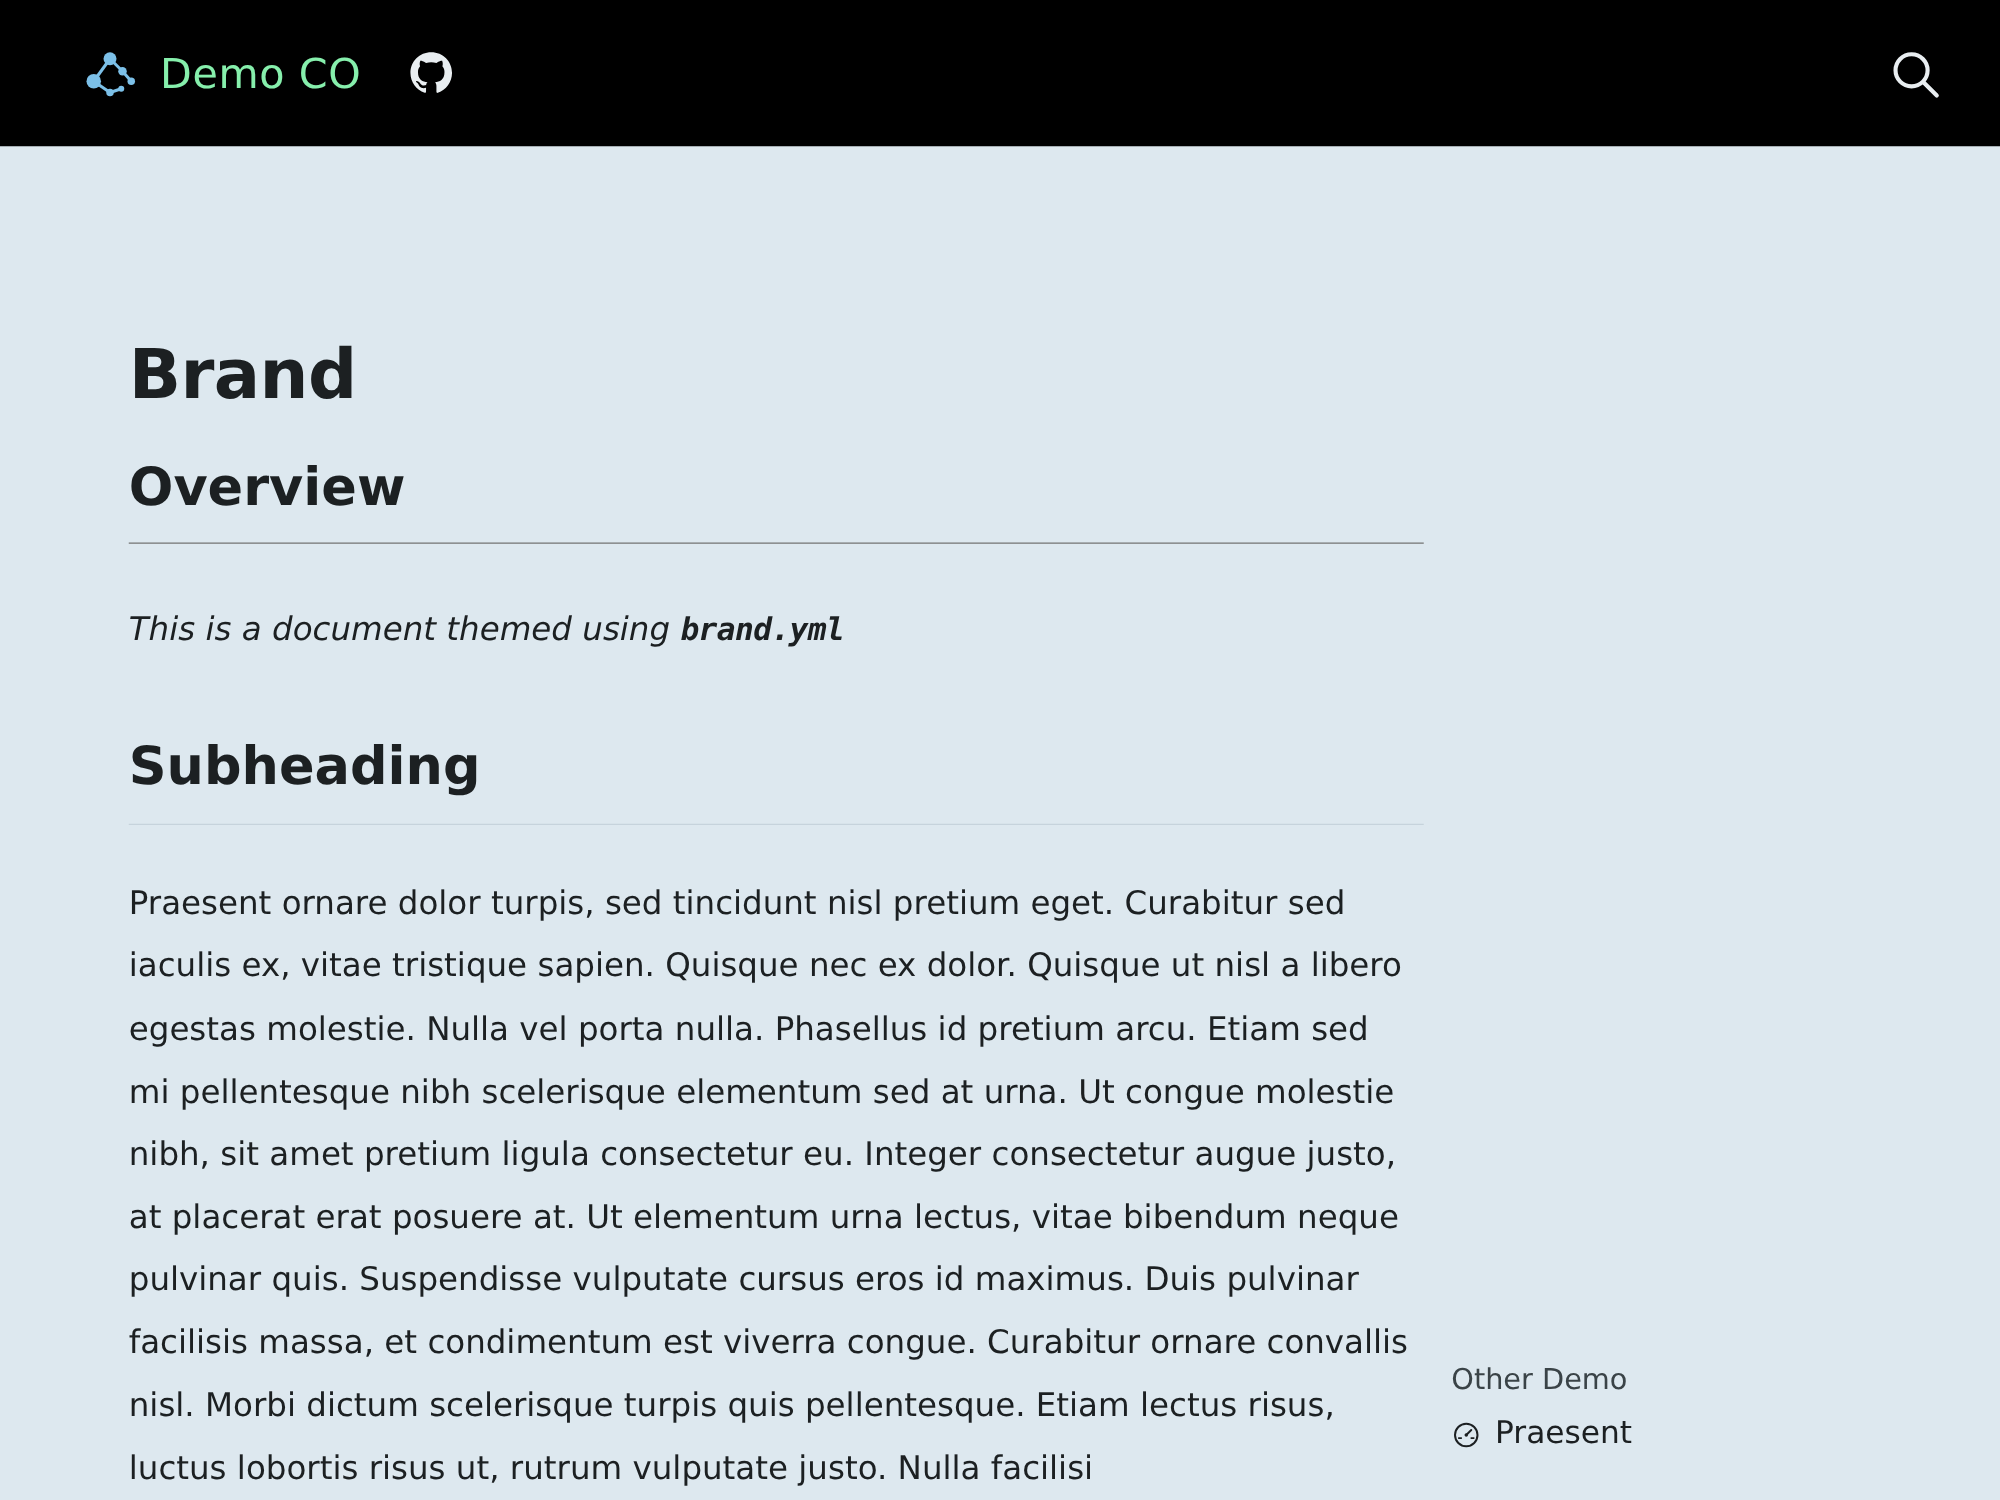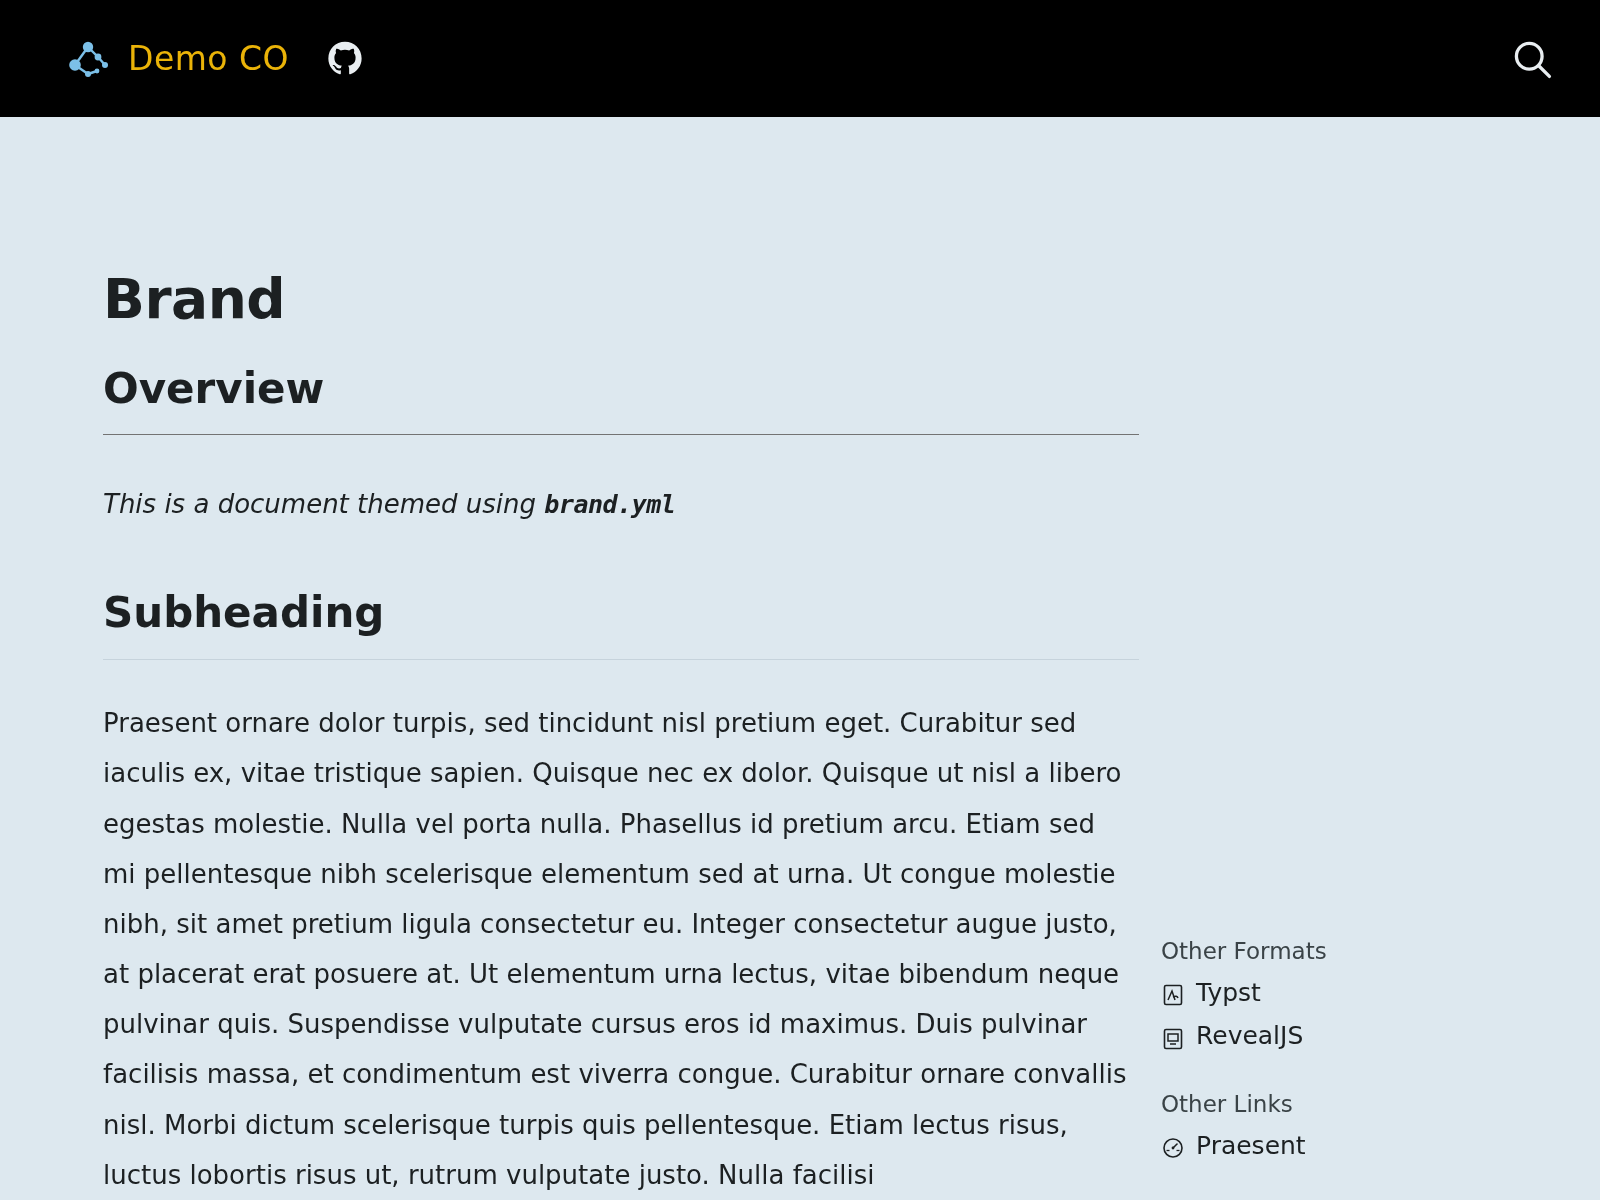--- a/index.html
+++ b/index.html
@@ -35,21 +35,21 @@
     align-items: center;
     gap: 16px;
     text-decoration: none;
   }
   .brand-logo {
     width: 48px;
     height: 48px;
     display: block;
   }
   .brand-title {
-    color: #eab308;
+    color: #86efac;
     font-size: 33px;
     letter-spacing: 0.5px;
     font-family: "DejaVu Sans", sans-serif;
   }
   .gh-icon {
     margin-left: 18px;
     width: 36px;
     height: 36px;
     display: block;
   }
@@ -204,48 +204,23 @@
       <span>This is a document themed using </span><code class="inline">brand.yml</code><span></span>
     </p>
 
     <h2 class="sub-title">Subheading</h2>
 
     <p class="body-text">Praesent ornare dolor turpis, sed tincidunt nisl pretium eget. Curabitur sed iaculis ex, vitae tristique sapien. Quisque nec ex dolor. Quisque ut nisl a libero egestas molestie. Nulla vel porta nulla. Phasellus id pretium arcu. Etiam sed mi pellentesque nibh scelerisque elementum sed at urna. Ut congue molestie nibh, sit amet pretium ligula consectetur eu. Integer consectetur augue justo, at placerat erat posuere at. Ut elementum urna lectus, vitae bibendum neque pulvinar quis. Suspendisse vulputate cursus eros id maximus. Duis pulvinar facilisis massa, et condimentum est viverra congue. Curabitur ornare convallis nisl. Morbi dictum scelerisque turpis quis pellentesque. Etiam lectus risus, luctus lobortis risus ut, rutrum vulputate justo. Nulla facilisi</p>
   </div>
 
   <div class="sidebar">
 
+
     <div class="side-group">
-      <div class="side-heading">Other Formats</div>
-
-      <a class="side-item" href="#">
-        <span class="side-ico">
-          <svg viewBox="0 0 24 24" width="24" height="24" aria-hidden="true">
-            <rect x="3.5" y="2.5" width="17" height="19" rx="1.5" fill="none" stroke="#1c2022" stroke-width="1.6"></rect>
-            <path d="M7 17 L11 8 L14 17" fill="none" stroke="#1c2022" stroke-width="1.5"></path>
-            <path d="M12 14 Q16 12 17 15" fill="none" stroke="#1c2022" stroke-width="1.5"></path>
-          </svg>
-        </span>
-        <span class="side-label">Typst</span>
-      </a>
-
-      <a class="side-item" href="#">
-        <span class="side-ico">
-          <svg viewBox="0 0 24 24" width="24" height="24" aria-hidden="true">
-            <rect x="3.5" y="2.5" width="17" height="19" rx="1.5" fill="none" stroke="#1c2022" stroke-width="1.6"></rect>
-            <rect x="7" y="7" width="10" height="7" fill="none" stroke="#1c2022" stroke-width="1.5"></rect>
-            <path d="M9 17 h6" stroke="#1c2022" stroke-width="1.5"></path>
-          </svg>
-        </span>
-        <span class="side-label">RevealJS</span>
-      </a>
-    </div>
-
-    <div class="side-group">
-      <div class="side-heading">Other Links</div>
+      <div class="side-heading">Other Demo</div>
 
       <a class="side-item" href="#">
         <span class="side-ico">
           <svg viewBox="0 0 24 24" width="24" height="24" aria-hidden="true">
             <circle cx="12" cy="12" r="9" fill="none" stroke="#1c2022" stroke-width="1.6"></circle>
             <path d="M12 12 L16 8" stroke="#1c2022" stroke-width="1.6" stroke-linecap="round"></path>
             <circle cx="12" cy="12" r="1.4" fill="#1c2022"></circle>
             <path d="M5.5 14.5 h3" stroke="#1c2022" stroke-width="1.3"></path>
             <path d="M15.5 14.5 h3" stroke="#1c2022" stroke-width="1.3"></path>
           </svg>

